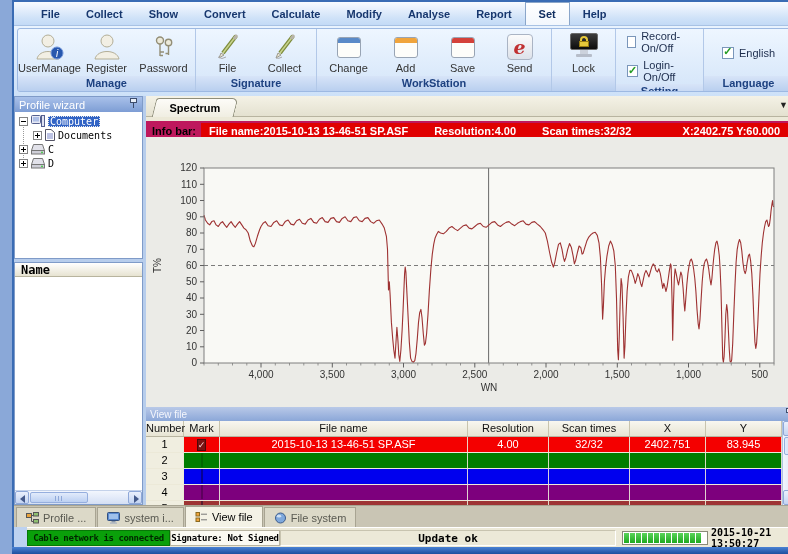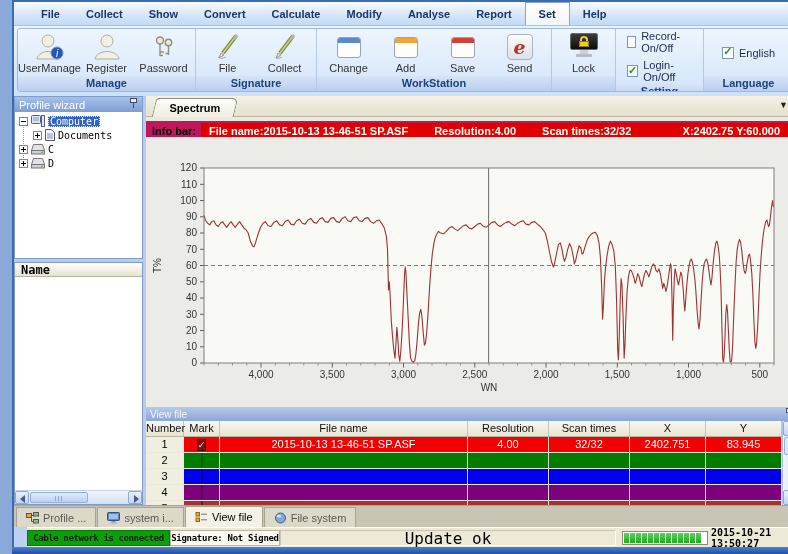--- a/index.html
+++ b/index.html
@@ -106,21 +106,21 @@
   
   #bottomtabs { left:2px; top:505px; width:784px; height:22px; background:#c9c5b4; border-top:1px solid #a8a492; display:flex; align-items:flex-end; padding-left:2px; }
   .btab { display:flex; align-items:center; gap:4px; height:20px; padding:0 9px; font-size:11px; color:#5a5a52; background:#dcd9c8; border:1px solid #a8a492; border-bottom:none; margin-right:1px; }
   .btab.active { background:#f4f2e6; color:#000; height:21px; }
 
   
   #statusbar { left:15px; top:527px; width:784px; height:20px; background:#ece9d8; border-top:1px solid #ffffff; font-family:"DejaVu Sans Mono", monospace; }
   .sseg { position:absolute; top:2px; height:16px; display:flex; align-items:center; }
   .net { left:0; width:143px; background:#0aa00a; border:1px solid #067806; color:#002800; font-size:9px; font-weight:bold; letter-spacing:-0.4px; justify-content:center; }
   .sig { left:143px; width:110px; background:#fbfaf2; border:1px solid #b8b4a0; color:#000; font-size:9px; letter-spacing:-0.3px; justify-content:center; font-weight:bold; }
-  .mid { left:253px; width:336px; border:1px solid; border-color:#c8c4b0 #ffffff #ffffff #c8c4b0; color:#000; font-size:16px; font-weight:normal; justify-content:center; }
+  .mid { left:253px; width:336px; border:1px solid; border-color:#c8c4b0 #ffffff #ffffff #c8c4b0; color:#000; font-size:11px; font-weight:bold; justify-content:center; }
   .prog { left:595px; width:86px; height:14px; top:3px; border:1px solid #8a8a78; background:#fff; display:flex; gap:1px; padding:1px; }
   .pblock { width:5px; height:10px; background:linear-gradient(180deg,#5ad45a,#1fa91f); }
   .time { left:684px; width:94px; color:#000; font-size:10px; font-weight:bold; justify-content:flex-start; }
 
   .splitter-v { left:131px; top:96px; width:3px; height:409px; background:#b7cdec; }
 
   svg text { font-family:"Liberation Sans", sans-serif; }
 </style>
 </head>
 <body>

